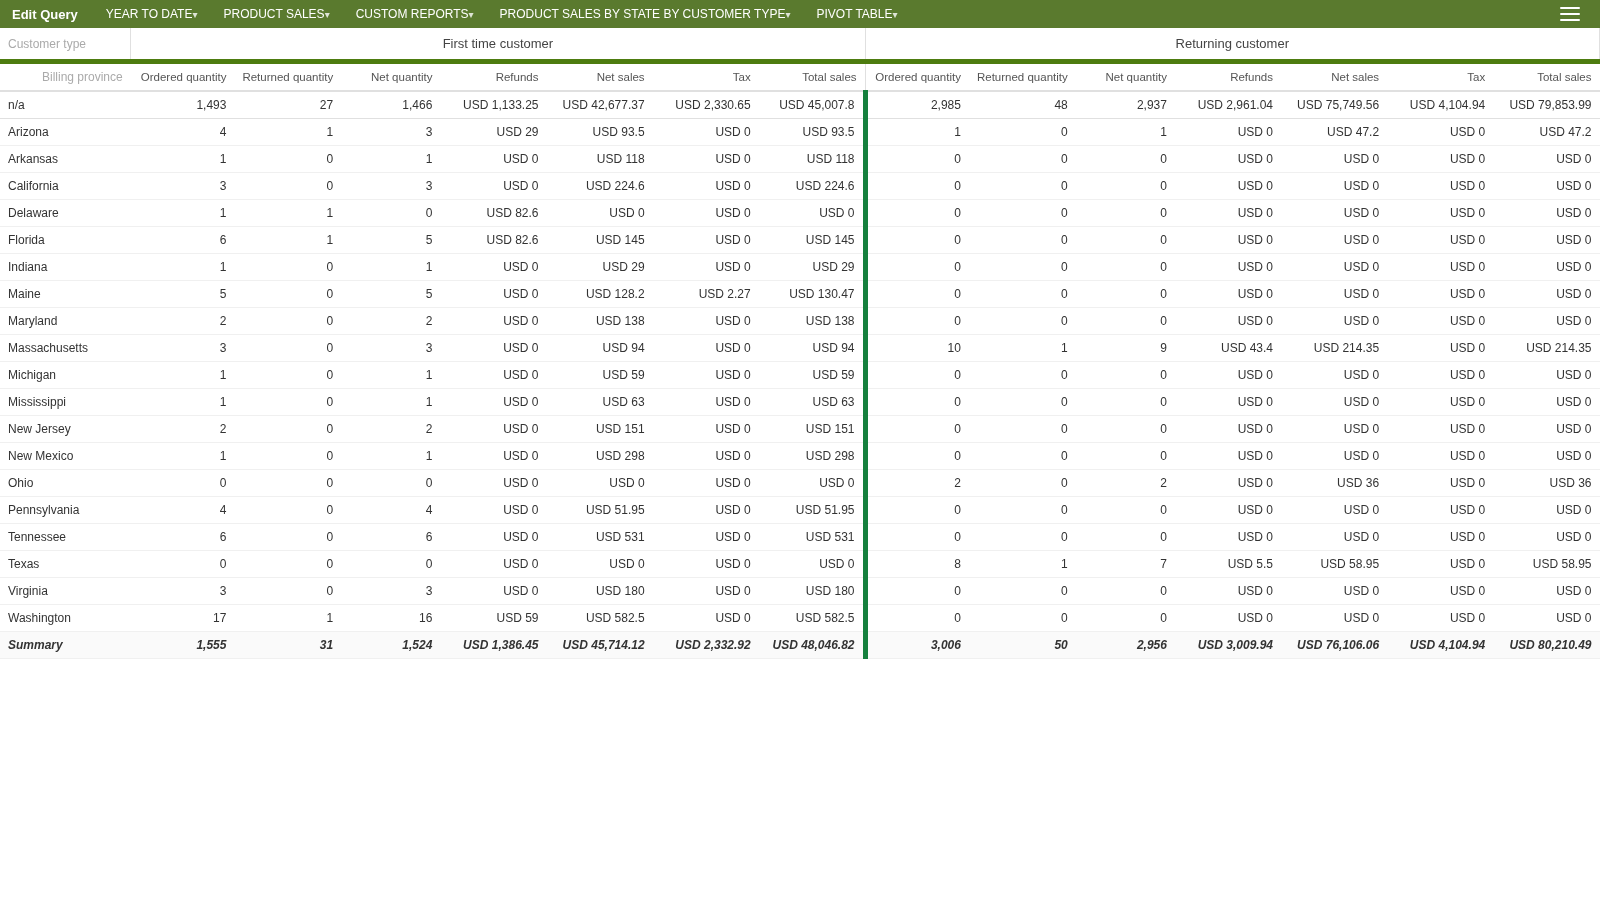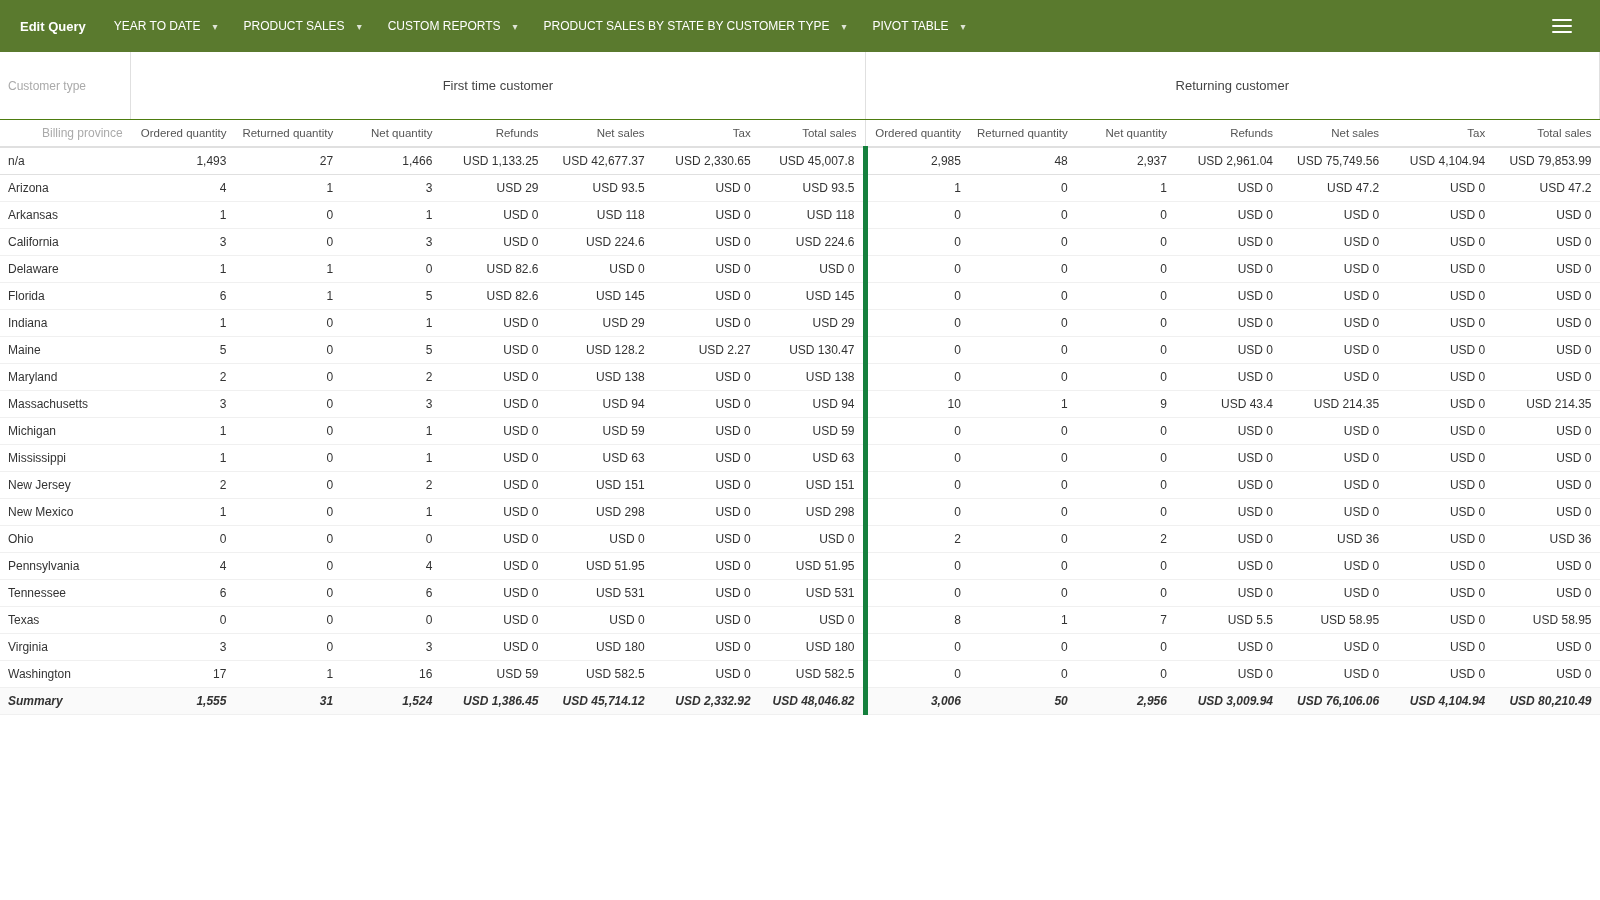--- a/index.html
+++ b/index.html
@@ -3,41 +3,41 @@
   <meta charset="utf-8">
   <style>
     * { margin: 0; padding: 0; box-sizing: border-box; }
     body { font-family: -apple-system, BlinkMacSystemFont, 'Segoe UI', Arial, sans-serif; font-size: 12px; background: #fff; width: 1600px; height: 900px; overflow: hidden; }
 
     
     #top-nav {
       background: #5a7a2e;
       display: flex;
       align-items: center;
-      height: 52px;
-      padding: 0 20px;
+      height: 28px;
+      padding: 0 12px;
       color: #fff;
     }
     .nav-brand {
       font-size: 13px;
       font-weight: 600;
       color: #fff;
       margin-right: 16px;
       white-space: nowrap;
     }
     .nav-items {
       display: flex;
       align-items: center;
       flex: 1;
       gap: 2px;
     }
     .nav-item {
       display: flex;
       align-items: center;
-      gap: 12px;
+      gap: 0;
       padding: 6px 12px;
       color: #fff;
       font-size: 12px;
       font-weight: 500;
       cursor: pointer;
       border-radius: 3px;
       white-space: nowrap;
     }
     .nav-item .chevron { font-size: 10px; opacity: 0.8; }
     .nav-menu-icon {
@@ -65,22 +65,22 @@
 
     table {
       border-collapse: collapse;
       width: 100%;
       font-size: 12px;
     }
 
     
     thead tr:first-child th {
       background: #fff;
-      border-bottom: 1px solid #4d7c0f;
-      padding: 26px 8px;
+      border-bottom: 5px solid #4d7c0f;
+      padding: 8px 8px;
       text-align: center;
       font-weight: 500;
       color: #444;
       font-size: 13px;
     }
     thead tr:first-child th.customer-type-label {
       background: #fff;
       text-align: left;
       color: #aaa;
       font-weight: 400;

